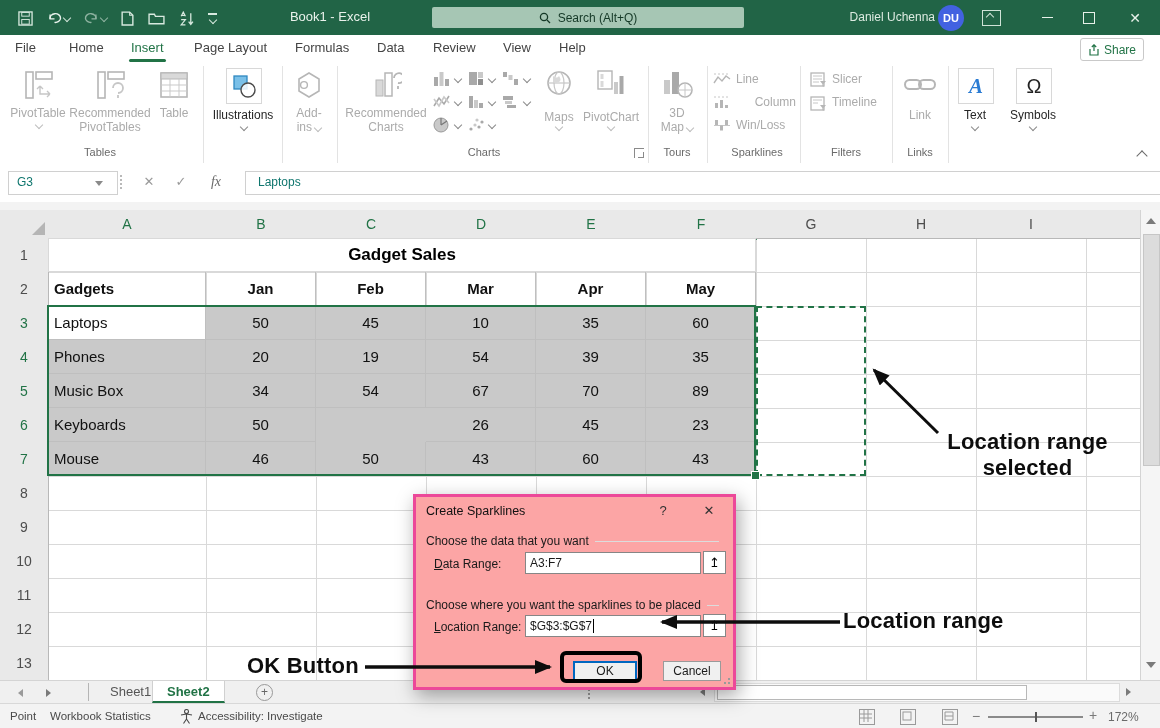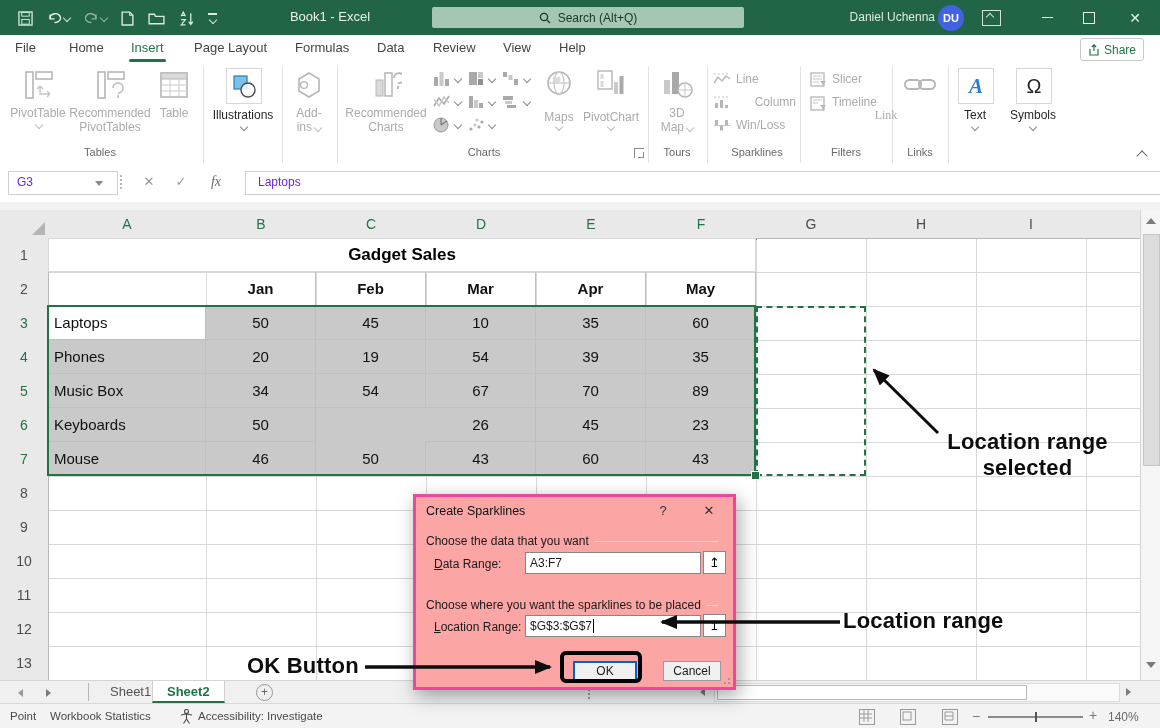--- a/index.html
+++ b/index.html
@@ -36,21 +36,21 @@
   .rlabel.dis{color:#ababab;}
   .chv{display:inline-block;width:5px;height:5px;border-right:1.4px solid #8a8a8a;border-bottom:1.4px solid #8a8a8a;transform:rotate(45deg);}
   .chv.dis{border-color:#bdbdbd;}
   .iconbox{position:absolute;width:34px;height:34px;border:1px solid #d8d8d8;background:#fff;display:flex;align-items:center;justify-content:center;}
   .launcher{position:absolute;width:9px;height:9px;border-left:1px solid #8a8a8a;border-top:1px solid #8a8a8a;}
   .launcher:after{content:"";position:absolute;right:0;bottom:0;width:5px;height:5px;border-right:1.4px solid #8a8a8a;border-bottom:1.4px solid #8a8a8a;}
   .collapse{position:absolute;width:7px;height:7px;border-left:1.6px solid #6a6a6a;border-top:1.6px solid #6a6a6a;transform:rotate(45deg);}
   
   #fbar{left:0;top:163px;width:1160px;height:39px;background:#fff;border-bottom:1px solid #d4d4d4;}
   #fgap{left:0;top:202px;width:1160px;height:8px;background:#f3f3f3;}
-  .fbox{position:absolute;top:8px;height:22px;background:#fff;border:1px solid #d0d0d0;font-size:12px;color:#6d28d9;}
+  .fbox{position:absolute;top:8px;height:22px;background:#fff;border:1px solid #d0d0d0;font-size:12px;color:#0f766e;}
   .fsym{position:absolute;top:8px;height:22px;line-height:22px;font-size:13px;color:#9a9a9a;text-align:center;width:22px;}
   
   #sheet{left:0;top:210px;width:1140px;height:470px;background:#fff;overflow:hidden;}
   .vline{position:absolute;top:28px;bottom:0;width:1px;background:#d9d9d9;}
   .hline{position:absolute;left:48px;right:0;height:1px;background:#d9d9d9;}
   .chead{position:absolute;top:0;height:28px;background:#e9e9e9;border-right:1px solid #cfcfcf;border-bottom:1px solid #b8b8b8;
          font-size:14px;color:#4d4d4d;display:flex;align-items:center;justify-content:center;}
   .chead.sel{color:#217346;border-bottom:2px solid #217346;}
   .rhead{position:absolute;left:0;width:48px;background:#e9e9e9;border-right:1px solid #b8b8b8;border-bottom:1px solid #cfcfcf;
          font-size:14px;color:#4d4d4d;display:flex;align-items:center;justify-content:center;}
@@ -365,21 +365,21 @@
         <path d="M10 9 l6 0 l-2.4 3 l0 3 l-1.2 -1 l0 -2 Z" fill="#b6b6b6"></path>
       </svg>
     <div class="rlabel dis" style="left:832px;top:33px;width:60px;text-align:left;">Timeline</div>
     <div class="glabel" style="left:806px;width:80px;">Filters</div>
     <div class="gsep" style="left:892px;"></div>
 
     <svg class="abs" style="left:903px;top:10px;" width="34" height="24" viewBox="0 0 34 24">
         <rect x="2" y="8" width="16" height="9" rx="4.5" fill="none" stroke="#b6b6b6" stroke-width="2"></rect>
         <rect x="16" y="8" width="16" height="9" rx="4.5" fill="none" stroke="#b6b6b6" stroke-width="2"></rect>
       </svg>
-    <div class="rlabel dis" style="left:864px;top:46px;width:44px;font-family:Liberation Serif, serif;">Link</div>
+    <div class="rlabel dis" style="left:898px;top:46px;width:44px;">Link</div>
     <div class="glabel" style="left:880px;width:80px;">Links</div>
     <div class="gsep" style="left:948px;"></div>
 
     <div class="iconbox" style="left:958px;top:6px;">
       <span style="color:#2b7cd3;font-size:21px;font-style:italic;font-weight:bold;font-family:'Liberation Serif',serif;">A</span>
     </div>
     <div class="rlabel" style="left:952px;top:46px;width:46px;">Text</div>
     <span class="chv abs" style="left:972px;top:62px;"></span>
 
     <div class="iconbox" style="left:1016px;top:6px;">
@@ -453,20 +453,21 @@
     <div class="rhead sel" style="top:232px;height:34px;">7</div>
     <div class="rhead" style="top:266px;height:34px;">8</div>
     <div class="rhead" style="top:300px;height:34px;">9</div>
     <div class="rhead" style="top:334px;height:34px;">10</div>
     <div class="rhead" style="top:368px;height:34px;">11</div>
     <div class="rhead" style="top:402px;height:34px;">12</div>
     <div class="rhead" style="top:436px;height:34px;">13</div>
 
     <div id="mtitle" class="abs">Gadget Sales</div>
 
+    <div class="cell hdr txt tcell" style="left:48px;top:62px;width:158px;">Gadgets</div>
     <div class="cell hdr num tcell" style="left:206px;top:62px;width:110px;">Jan</div>
     <div class="cell hdr num tcell" style="left:316px;top:62px;width:110px;">Feb</div>
     <div class="cell hdr num tcell" style="left:426px;top:62px;width:110px;">Mar</div>
     <div class="cell hdr num tcell" style="left:536px;top:62px;width:110px;">Apr</div>
     <div class="cell hdr num tcell" style="left:646px;top:62px;width:110px;">May</div>
 
     <div class="cell txt tcell" style="left:48px;top:96px;width:158px;">Laptops</div>
     <div class="cell num tcell" style="left:206px;top:96px;width:110px;">50</div>
     <div class="cell num tcell" style="left:316px;top:96px;width:110px;">45</div>
     <div class="cell num tcell" style="left:426px;top:96px;width:110px;">10</div>
@@ -536,21 +537,21 @@
     <div class="sview" style="left:900px;"><svg width="12" height="12" viewBox="0 0 12 12">
           <rect x="2" y="2" width="8" height="8" fill="none" stroke="#9a9a9a"></rect>
         </svg></div>
     <div class="sview" style="left:942px;"><svg width="12" height="12" viewBox="0 0 12 12">
           <path d="M2 2 L10 2 L10 10 L2 10 Z M2 6 L10 6" fill="none" stroke="#9a9a9a"></path>
         </svg></div>
     <span class="abs" style="left:972px;top:4px;font-size:14px;color:#7a7a7a;">−</span>
     <div class="abs" style="left:988px;top:12px;width:95px;height:1.6px;background:#8a8a8a;"></div>
     <div class="abs" style="left:1035px;top:8px;width:2px;height:10px;background:#555;"></div>
     <span class="abs" style="left:1089px;top:3px;font-size:14px;color:#7a7a7a;">+</span>
-    <span class="abs" style="left:1108px;top:6px;font-size:12px;color:#6a6a6a;">140%</span>
+    <span class="abs" style="left:1108px;top:6px;font-size:12px;color:#6a6a6a;">172%</span>
   </div>
 
   <div id="dialog" class="abs">
     <div id="dlgtitle">Create Sparklines</div>
     <div class="dlgsys" style="left:236px;">?</div>
     <div class="dlgsys" style="left:282px;">✕</div>
     <div class="section" style="top:37px;">
       <span>Choose the data that you want</span>
         <span class="ln"></span>
     </div>

